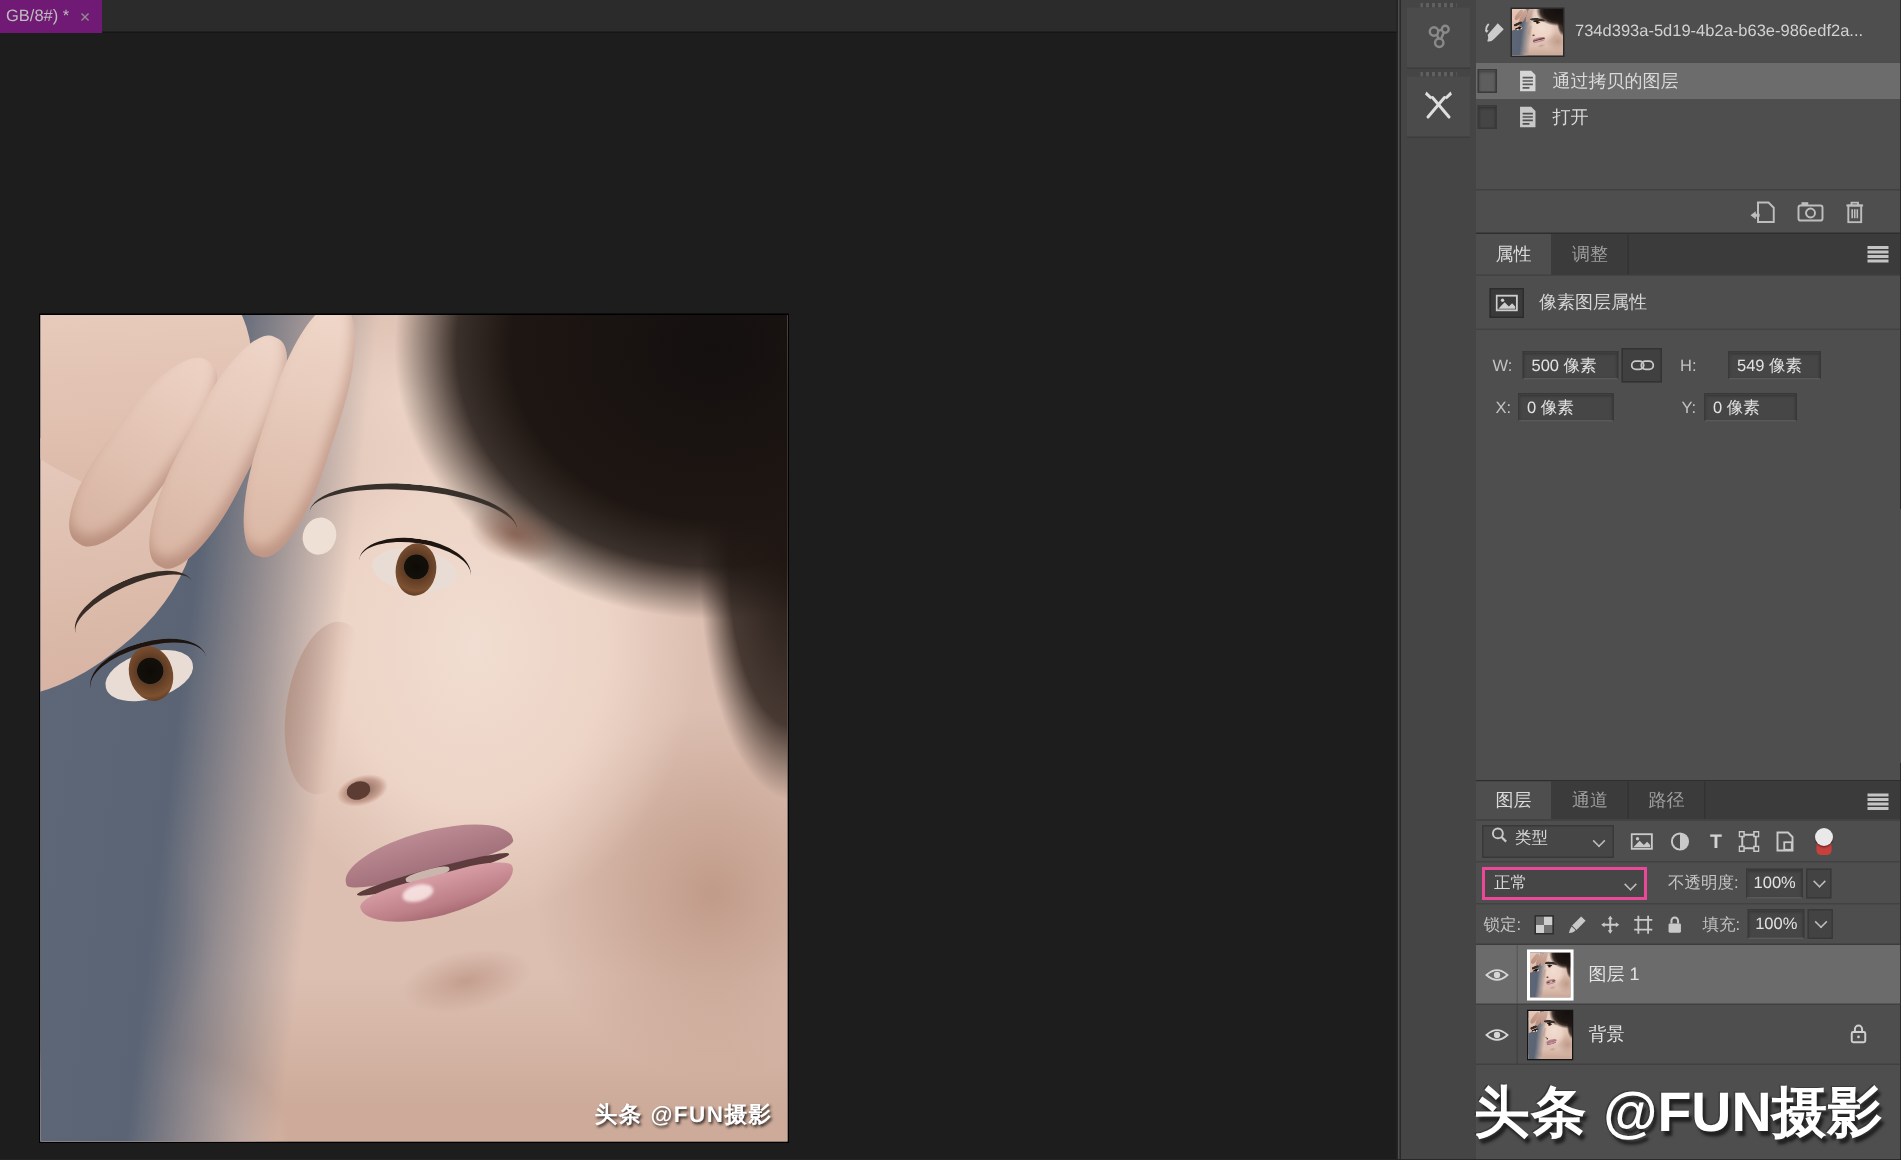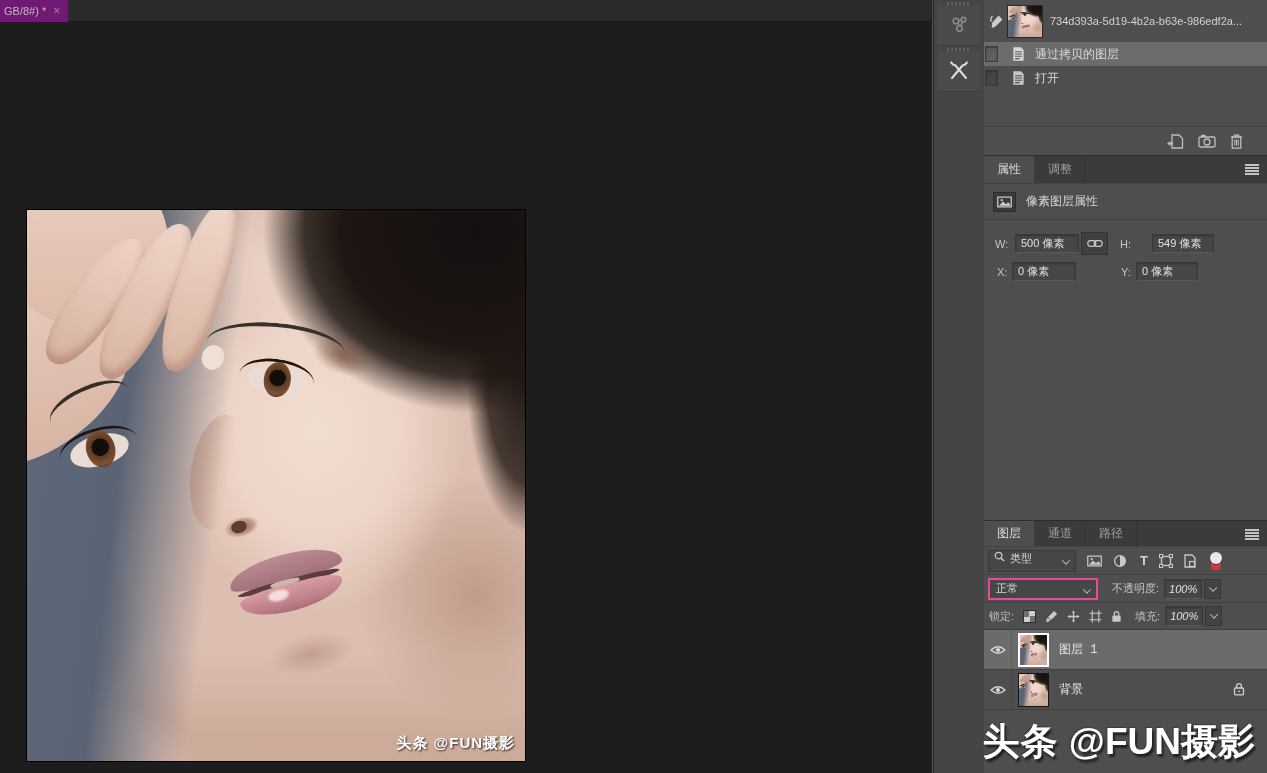--- a/index.html
+++ b/index.html
@@ -103,29 +103,29 @@
   .kind-select span { font-size:11px; color:#d8d8d8; }
   .fico { margin-left:11px; cursor:pointer; display:flex; align-items:center; }
   .fico.tglyph { font-size:13px; font-weight:bold; color:#d3d3d3; margin-left:13px; }
   .ftoggle { position:relative; margin-left:14px; width:12px; height:18px; cursor:pointer; }
   .ftoggle .stem { position:absolute; left:1px; top:8px; width:10px; height:10px; background:#c6403c; border-radius:3px; }
   .ftoggle .ball { position:absolute; left:0; top:0; width:12px; height:12px; background:#e9e9e9; border-radius:50%; box-shadow:0 1px 1px rgba(0,0,0,0.4); }
   .blend-row { position:relative; height:28px; display:flex; align-items:center; border-bottom:1px solid #424242; }
   .blend-select { position:relative; margin-left:4px; width:110px; height:22px; background:#464646; border:2px solid #ec4899; display:flex; align-items:center; padding:0 6px; cursor:pointer; }
   .blend-select span { font-size:11px; color:#d8d8d8; }
   .rowlabel { font-size:11px; color:#c3c3c3; }
-  .pct-field { width:38px; height:20px; background:#464646; border:1px solid #393939; border-bottom-color:#5a5a5a; color:#e2e2e2; font-size:11px; font-family:"Liberation Sans",sans-serif; padding:0 4px; box-shadow:inset 0 1px 2px rgba(0,0,0,0.25);font-style:italic; }
+  .pct-field { width:38px; height:20px; background:#464646; border:1px solid #393939; border-bottom-color:#5a5a5a; color:#e2e2e2; font-size:11px; font-family:"Liberation Sans",sans-serif; padding:0 4px; box-shadow:inset 0 1px 2px rgba(0,0,0,0.25); }
   .chev-btn { width:17px; height:20px; margin-left:2px; background:#434343; border:1px solid #383838; display:flex; align-items:center; justify-content:center; cursor:pointer; }
   .chev { width:6px; height:6px; border-right:1.6px solid #bdbdbd; border-bottom:1.6px solid #bdbdbd; transform:rotate(45deg) translate(-1px,-1px); }
   .sel-chev { position:absolute; right:6px; top:8px; }
   .lock-row { position:relative; height:27px; display:flex; align-items:center; border-bottom:1px solid #3c3c3c; }
   .checker { width:13px; height:13px; border:1px solid #2f2f2f; background:conic-gradient(#cfcfcf 25%, #707070 0 50%, #cfcfcf 0 75%, #707070 0); }
   .lico { margin-left:9px; display:flex; align-items:center; cursor:pointer; }
   .layer-row { position:relative; height:40px; display:flex; align-items:center; border-bottom:1px solid #404040; }
-  .layer-row.selected { background:#6b6b6b;font-family:Liberation Mono, monospace; }
+  .layer-row.selected { background:#6b6b6b; }
   .eye-col { width:28px; display:flex; justify-content:center; border-right:1px solid rgba(0,0,0,0.15); align-self:stretch; align-items:center; cursor:pointer; }
   .lthumb { position:relative; width:31px; height:34px; margin-left:6px; border:1px solid #141414; overflow:hidden; background:#888; }
   .lthumb.selthumb { border:2px solid #fff; }
   .lname { margin-left:10px; font-size:12px; color:#e4e4e4; }
   .llock { position:absolute; right:22px; top:12px; }
   .lay-rest { position:relative; height:60px; }
 
   
   .big-wm { position:absolute; right:12px; bottom:6px; white-space:nowrap; color:#fff; font-size:37px; font-weight:bold; letter-spacing:0; text-shadow:2px 3px 2px rgba(25,25,25,0.85), -1px -1px 0 rgba(40,40,40,0.5); z-index:5; }
   .big-wm .brand { font-weight:900; letter-spacing:1px; }

